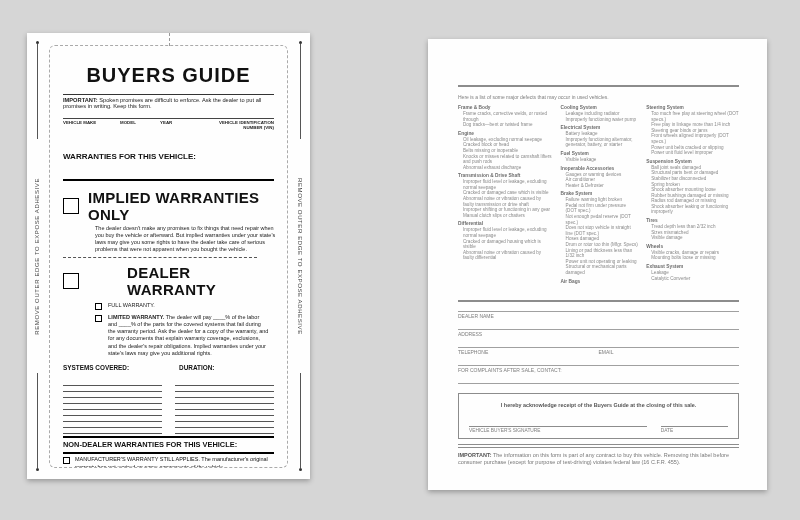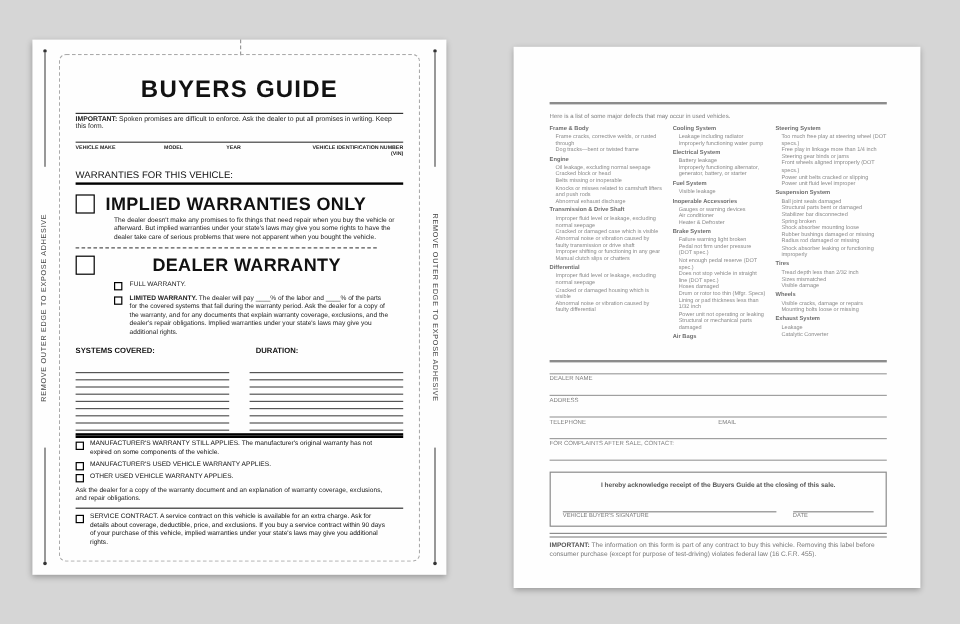--- a/index.html
+++ b/index.html
@@ -5,42 +5,42 @@
   html,body{margin:0;padding:0;}
   body{
     width:800px;height:520px;overflow:hidden;
     background:#d6d6d6;
     font-family:"Liberation Sans",sans-serif;
     color:#111;
     position:relative;
   }
   .page{position:absolute;background:#fefefe;box-shadow:0 2px 5px rgba(0,0,0,.3);}
   
-  .front{left:27px;top:33px;width:345px;height:446px;}
+  .front{left:27px;top:33px;width:283px;height:446px;}
   .pin-col{position:absolute;top:8px;bottom:8px;width:12px;display:flex;flex-direction:column;align-items:center;}
   .pin-col.left{left:4px;}
   .pin-col.right{right:4px;}
   .pin-dot{width:3px;height:3px;border-radius:50%;background:#333;flex:0 0 auto;}
   .pin-line{width:1px;background:#555;flex:0 0 22%;}
   .side-label{flex:1 1 auto;display:flex;align-items:center;justify-content:center;
     font-size:6px;letter-spacing:.6px;color:#444;white-space:nowrap;}
   .side-label span{writing-mode:vertical-rl;}
   .side-label.up span{transform:rotate(180deg);}
   .top-tick{position:absolute;left:50%;top:0;width:1px;height:13px;border-left:1px dashed #999;}
   .dashed-area{position:absolute;left:22px;right:22px;top:12px;bottom:11px;
     border:1px dashed #aaa;border-radius:6px;padding:6px 13px;box-sizing:border-box;overflow:hidden;}
   .bg-title{font-size:20px;font-weight:bold;letter-spacing:1px;text-align:center;margin-top:12px;}
   .rule-thin{border-top:1px solid #333;margin-top:7px;}
   .rule-black{border-top:2.4px solid #000;}
   .important-line{font-size:5.7px;margin-top:1.5px;color:#222;}
   .vehicle-row{display:flex;border-top:1px solid #444;margin-top:9px;padding-top:1px;
     font-size:4.4px;font-weight:bold;color:#222;}
   .vf-make{flex:0 0 27%;} .vf-model{flex:0 0 19%;} .vf-year{flex:0 0 26%;} .vf-vin{flex:1;text-align:right;}
-  .warr-head{font-size:8px;font-weight:normal;margin-top:11px;padding-bottom:2px;border-bottom:2.4px solid #000;}
-  .big-row{display:flex;align-items:center;gap:9px;margin-top:8px;text-align:center;}
+  .warr-head{font-size:8px;font-weight:bold;margin-top:22px;padding-bottom:18px;border-bottom:2.4px solid #000;}
+  .big-row{display:flex;align-items:center;gap:9px;margin-top:8px;}
   .cb{background:#fff;flex:0 0 auto;display:inline-block;}
   .cb-lg{width:14px;height:14px;border:1.6px solid #000;}
   .cb-sm{width:5px;height:5px;border:1px solid #000;margin-top:1px;}
   .big-head{font-size:15px;font-weight:bold;letter-spacing:.3px;}
   .para{font-size:5.5px;line-height:1.3;color:#222;}
   .implied-para{margin:2px 0 0 32px;width:88%;}
   .dashed-sep{border-top:1px dashed #555;margin-top:4px;width:92%;}
   .sub-item{display:flex;gap:6px;margin:4px 0 0 32px;}
   .sub-item .para{width:90%;}
   .sysdur-row{display:flex;margin-top:7px;font-size:6.4px;font-weight:bold;}
@@ -171,20 +171,21 @@
           <div class="ruled-line"></div>
           <div class="ruled-line"></div>
           <div class="ruled-line"></div>
           <div class="ruled-line"></div>
           <div class="ruled-line"></div>
           <div class="ruled-line"></div>
         </div>
     </div>
 
     <div class="rule-black"></div>
+    <div class="nd-head">NON-DEALER WARRANTIES FOR THIS VEHICLE:</div>
     <div class="rule-black"></div>
 
     <div>
         <div class="nd-item">
           <span class="cb cb-sm"></span>
           <span class="nd-text">MANUFACTURER'S WARRANTY STILL APPLIES.  The manufacturer's original warranty has not expired on some components of the vehicle.</span>
         </div>
         <div class="nd-item">
           <span class="cb cb-sm"></span>
           <span class="nd-text">MANUFACTURER'S USED VEHICLE WARRANTY APPLIES.</span>

